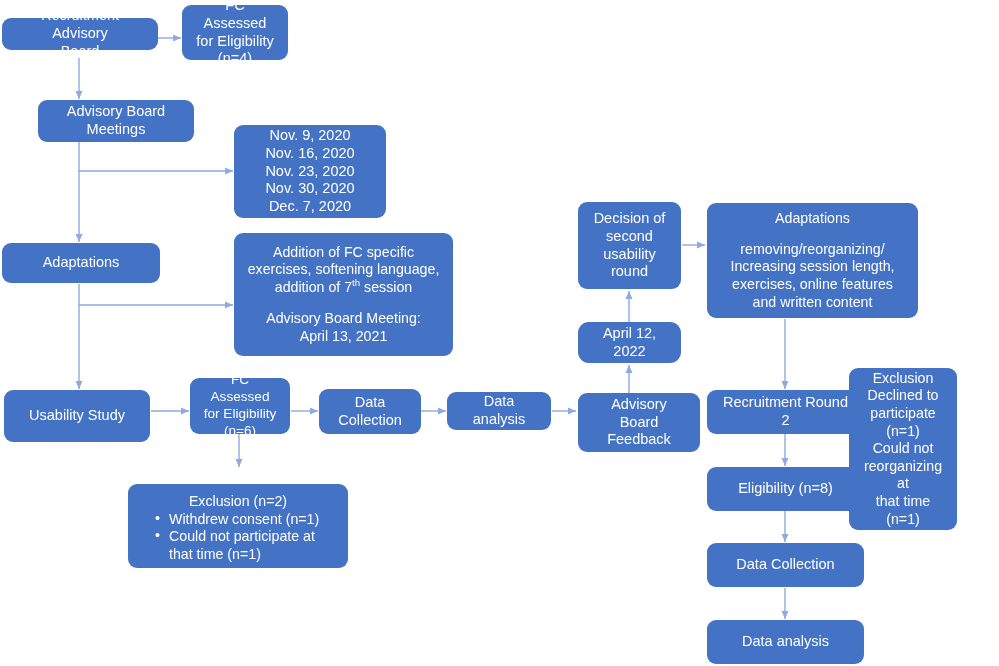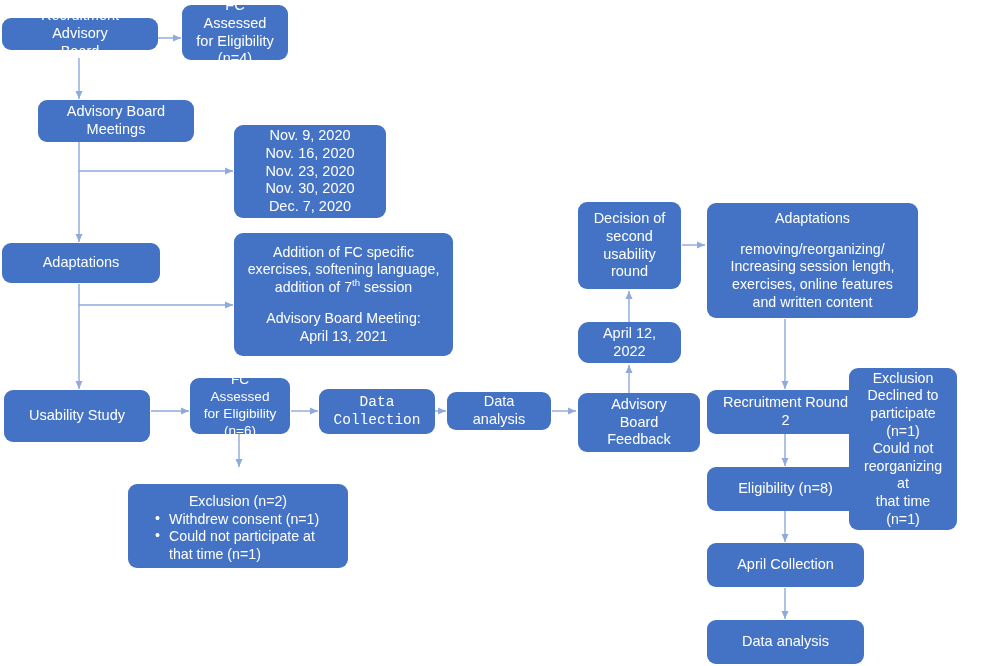--- a/index.html
+++ b/index.html
@@ -157,21 +157,21 @@
   <div class="node" style="left:4px; top:390px; width:146px; height:52px;">
     <span class="line">Usability Study</span>
   </div>
 
   <div class="node fs13" style="left:190px; top:378px; width:100px; height:56px;">
     <span class="line">FC Assessed</span>
     <span class="line">for Eligibility</span>
     <span class="line">(n=6)</span>
   </div>
 
-  <div class="node" style="left:319px; top:389px; width:116px; height:45px;font-family:Liberation Mono, monospace;">
+  <div class="node" style="left:319px; top:389px; width:102px; height:45px;">
     <span class="line">Data</span>
     <span class="line">Collection</span>
   </div>
 
   <div class="node" style="left:447px; top:392px; width:104px; height:38px;">
     <span class="line">Data analysis</span>
   </div>
 
   <div class="node fs14" style="left:128px; top:484px; width:220px; height:84px; justify-content:flex-start; padding-top:9px;">
     <span class="line">Exclusion (n=2)</span>
@@ -220,20 +220,20 @@
     <span class="line">Declined to</span>
     <span class="line">participate</span>
     <span class="line">(n=1)</span>
     <span class="line">Could not</span>
     <span class="line">reorganizing at</span>
     <span class="line">that time</span>
     <span class="line">(n=1)</span>
   </div>
 
   <div class="node" style="left:707px; top:543px; width:157px; height:44px;">
-    <span class="line">April Collection</span>
+    <span class="line">Data Collection</span>
   </div>
 
   <div class="node" style="left:707px; top:620px; width:157px; height:44px;">
     <span class="line">Data analysis</span>
   </div>
 
 </div>
 
 </body></html>

